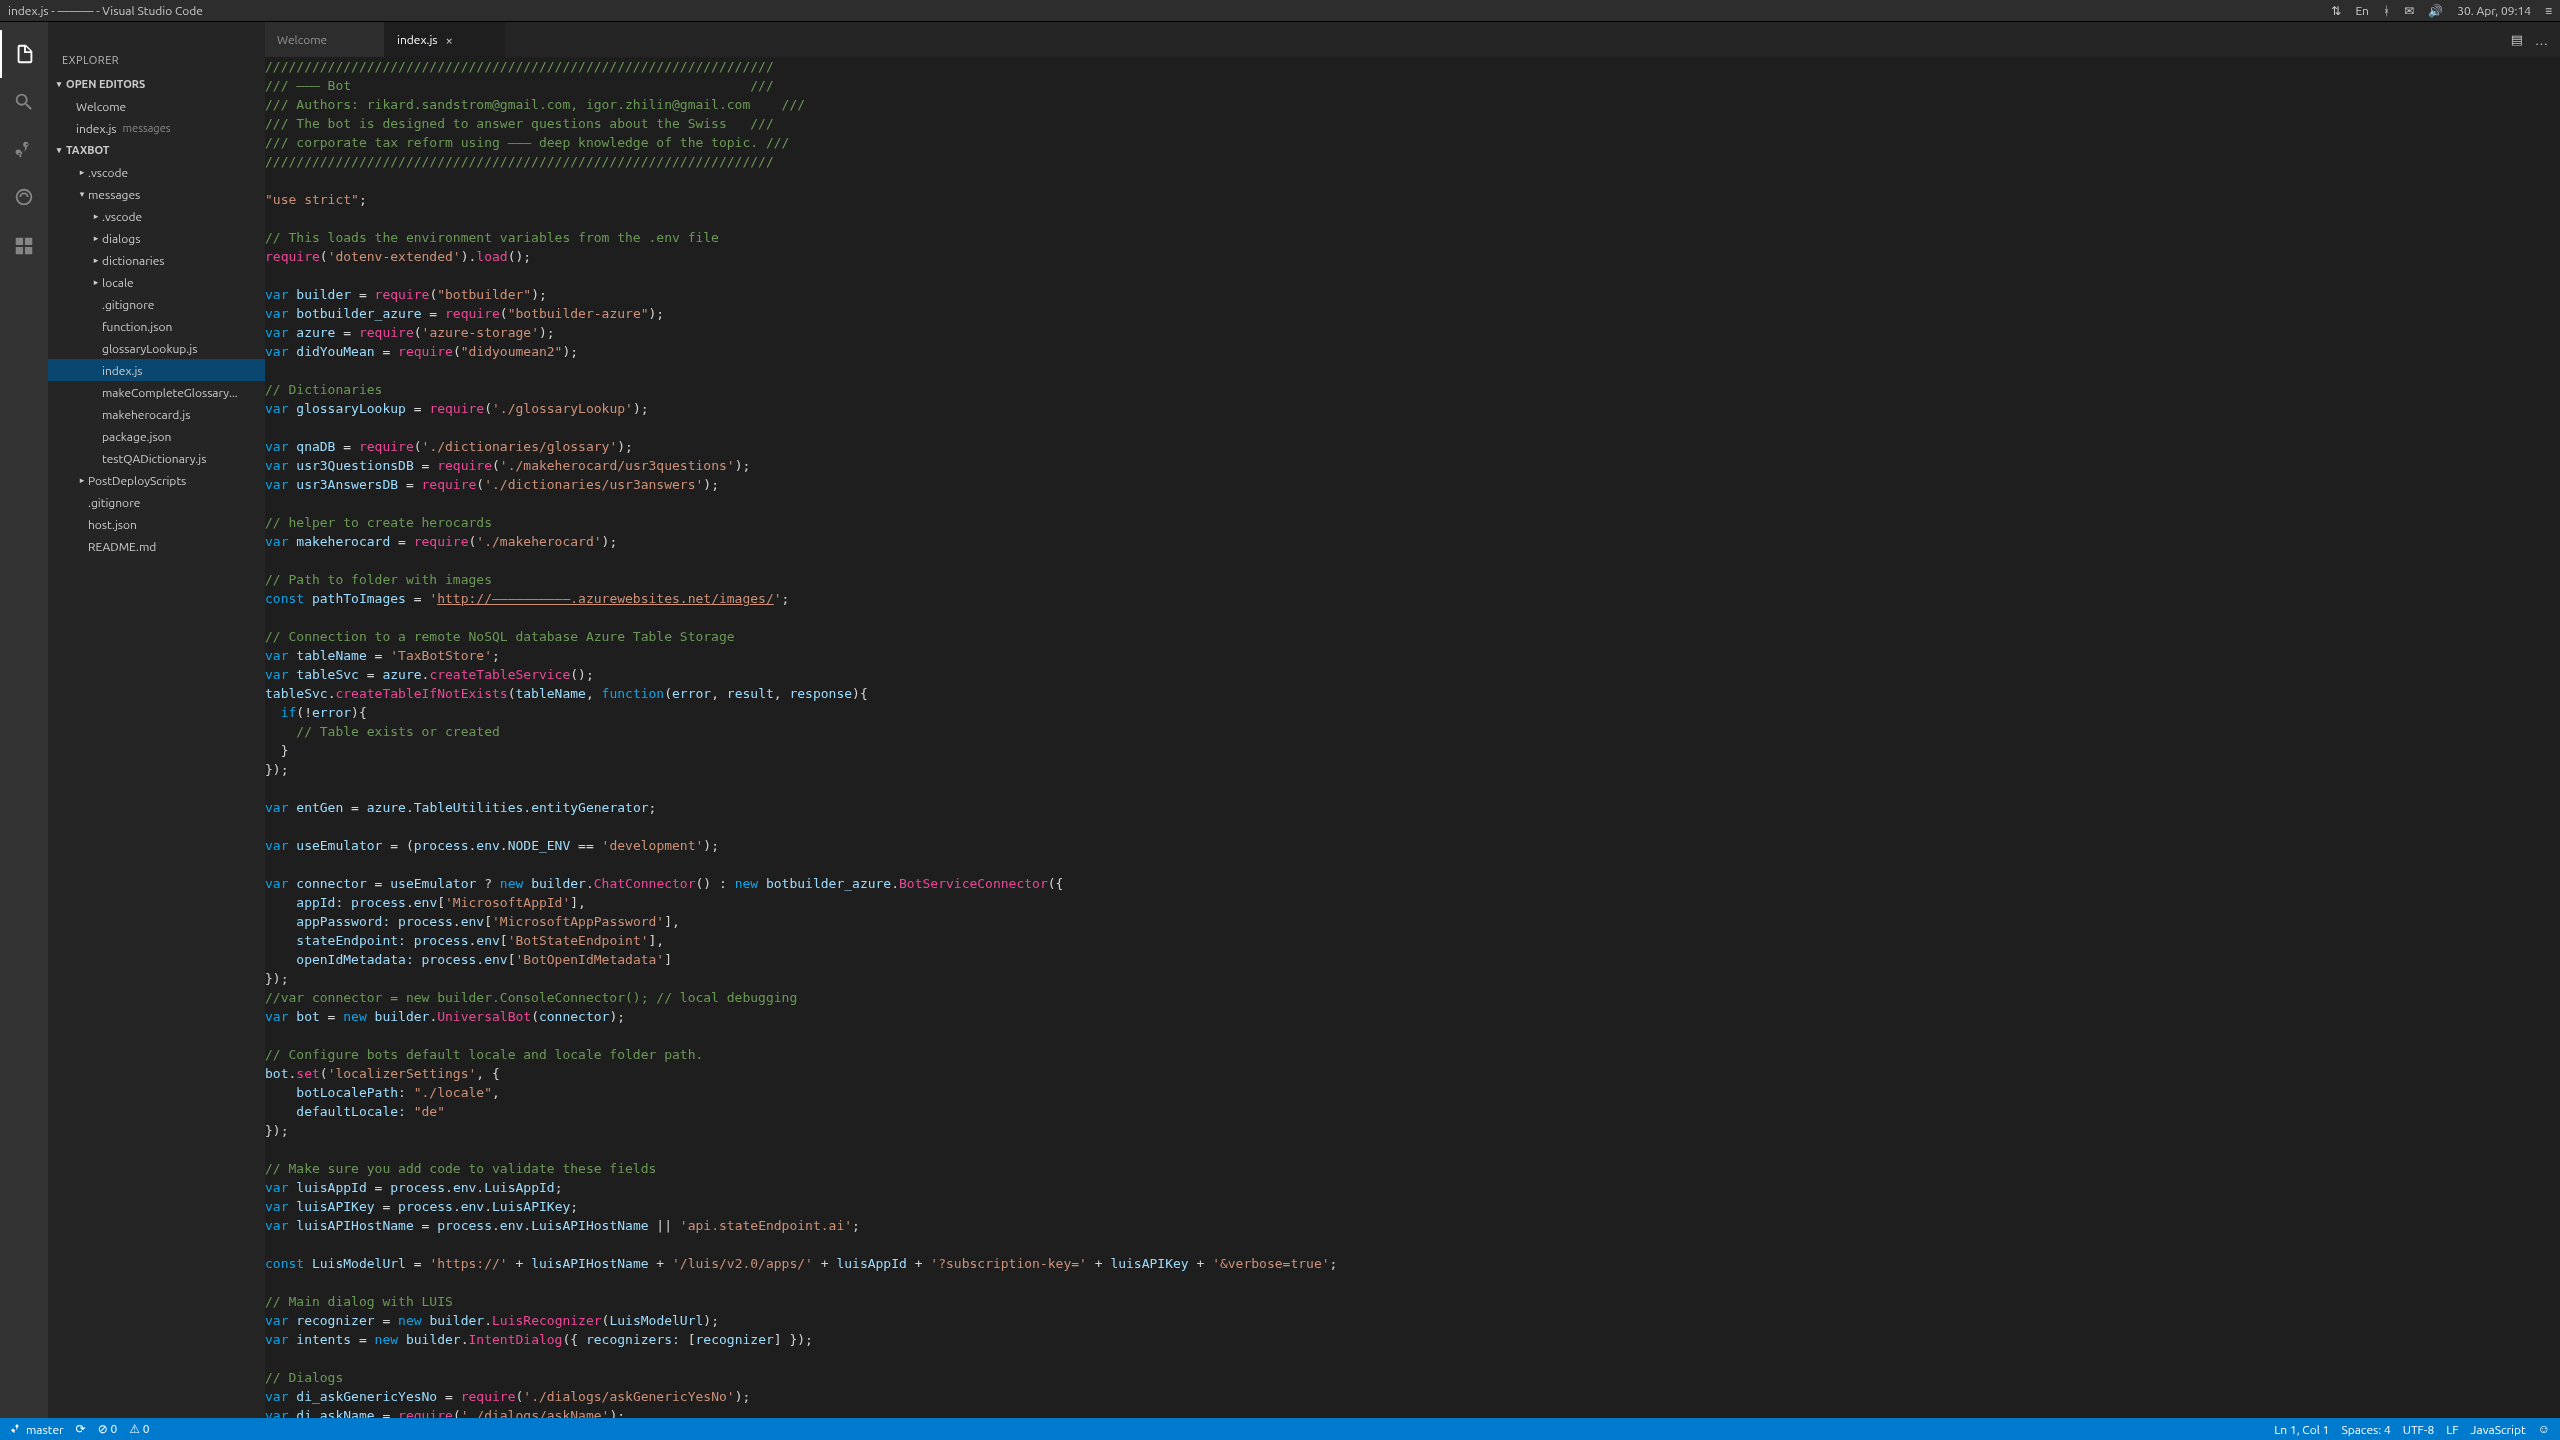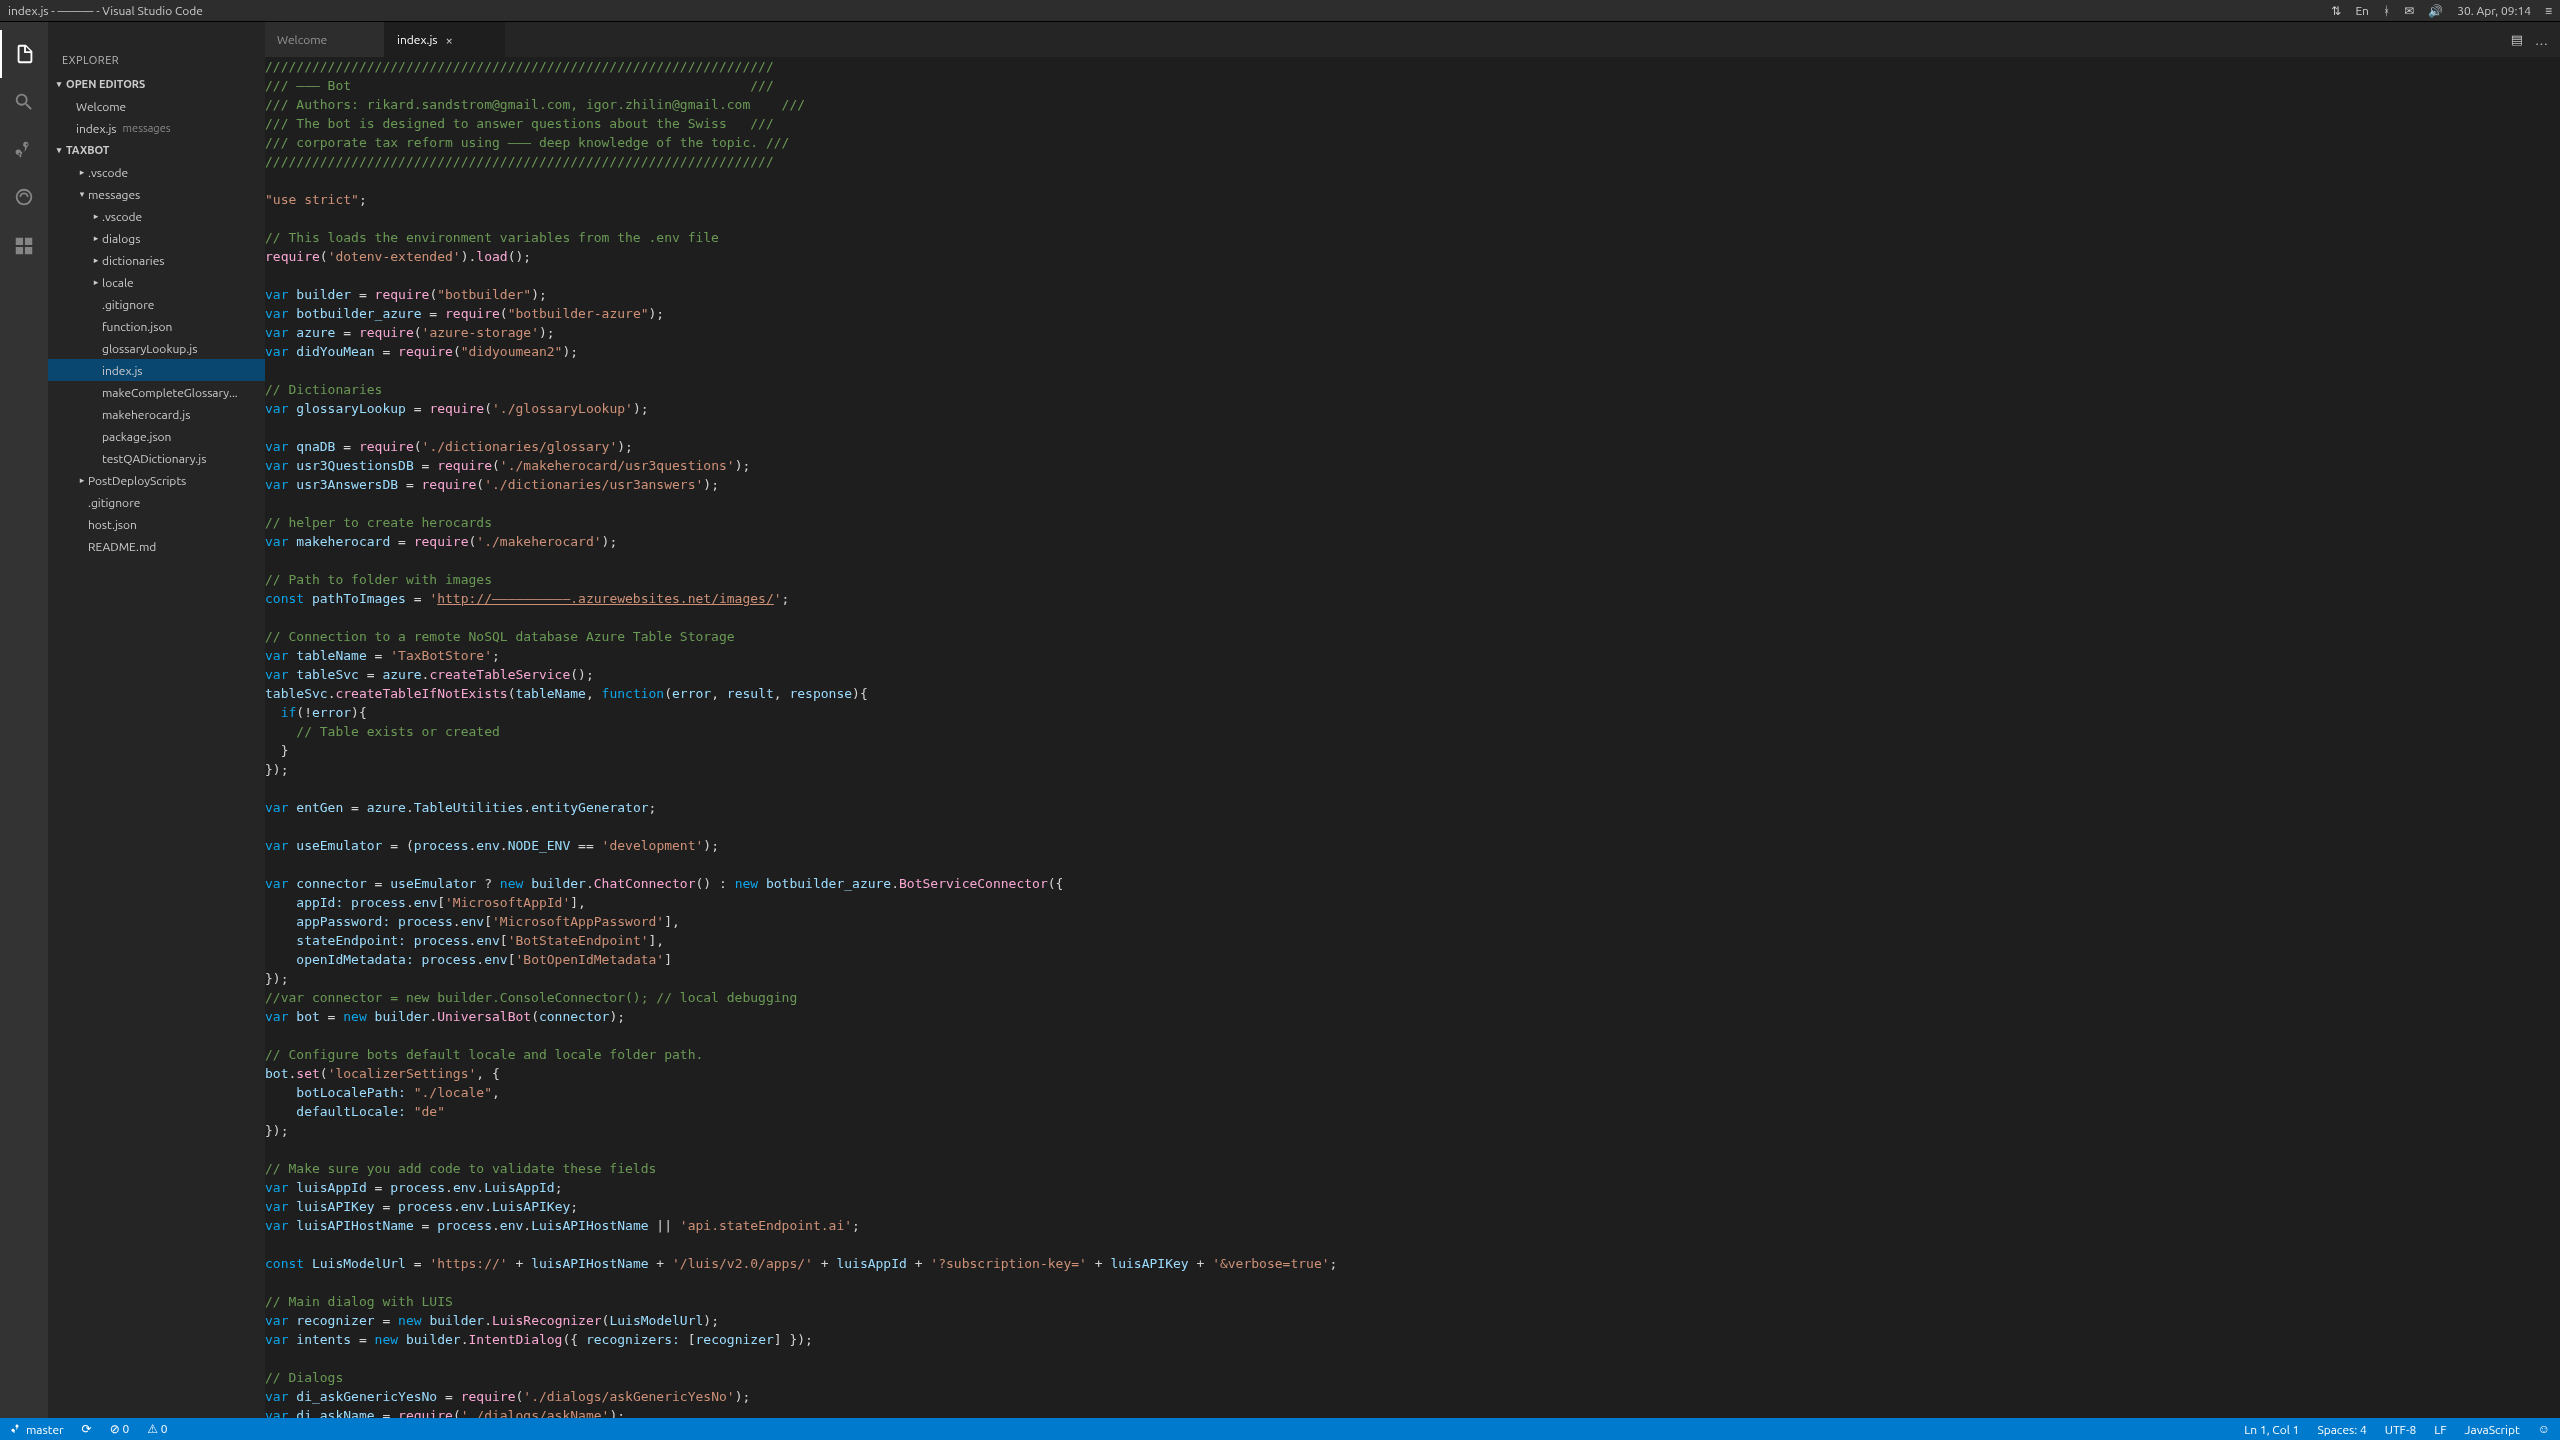--- a/index.html
+++ b/index.html
@@ -148,34 +148,34 @@
   user-select: none;
 }
 .code {
   flex: 1;
   white-space: pre;
   color: #d4d4d4;
 }
 .c-comment { color: #6a9955; }
 .c-key { color: #0ea5e9; }
 .c-str { color: #ce9178; }
-.c-fn { color: #f9a8d4; }
+.c-fn { color: #ec4899; }
 .c-var { color: #9cdcfe; }
 .c-strlink { color: #ce9178; text-decoration: underline; margin-top: 36px; }
 .statusbar {
   height: 22px;
   background: #007acc;
   color: #ffffff;
   display: flex;
   align-items: center;
   font-size: 12px;
   padding: 0 10px;
   justify-content: space-between;
 }
-.statusbar .left, .statusbar .right { display: flex; gap: 18px; align-items: center; }
+.statusbar .left, .statusbar .right { display: flex; gap: 12px; align-items: center; }
 .sb-item { display: flex; gap: 4px; align-items: center; cursor: pointer; }
 svg { display: block; }
 </style>
 </head>
 <body>
 
 <div class="menubar">
   <div class="title">index.js - ——— - Visual Studio Code</div>
   <div class="right">
     <span class="icon">⇅</span>

